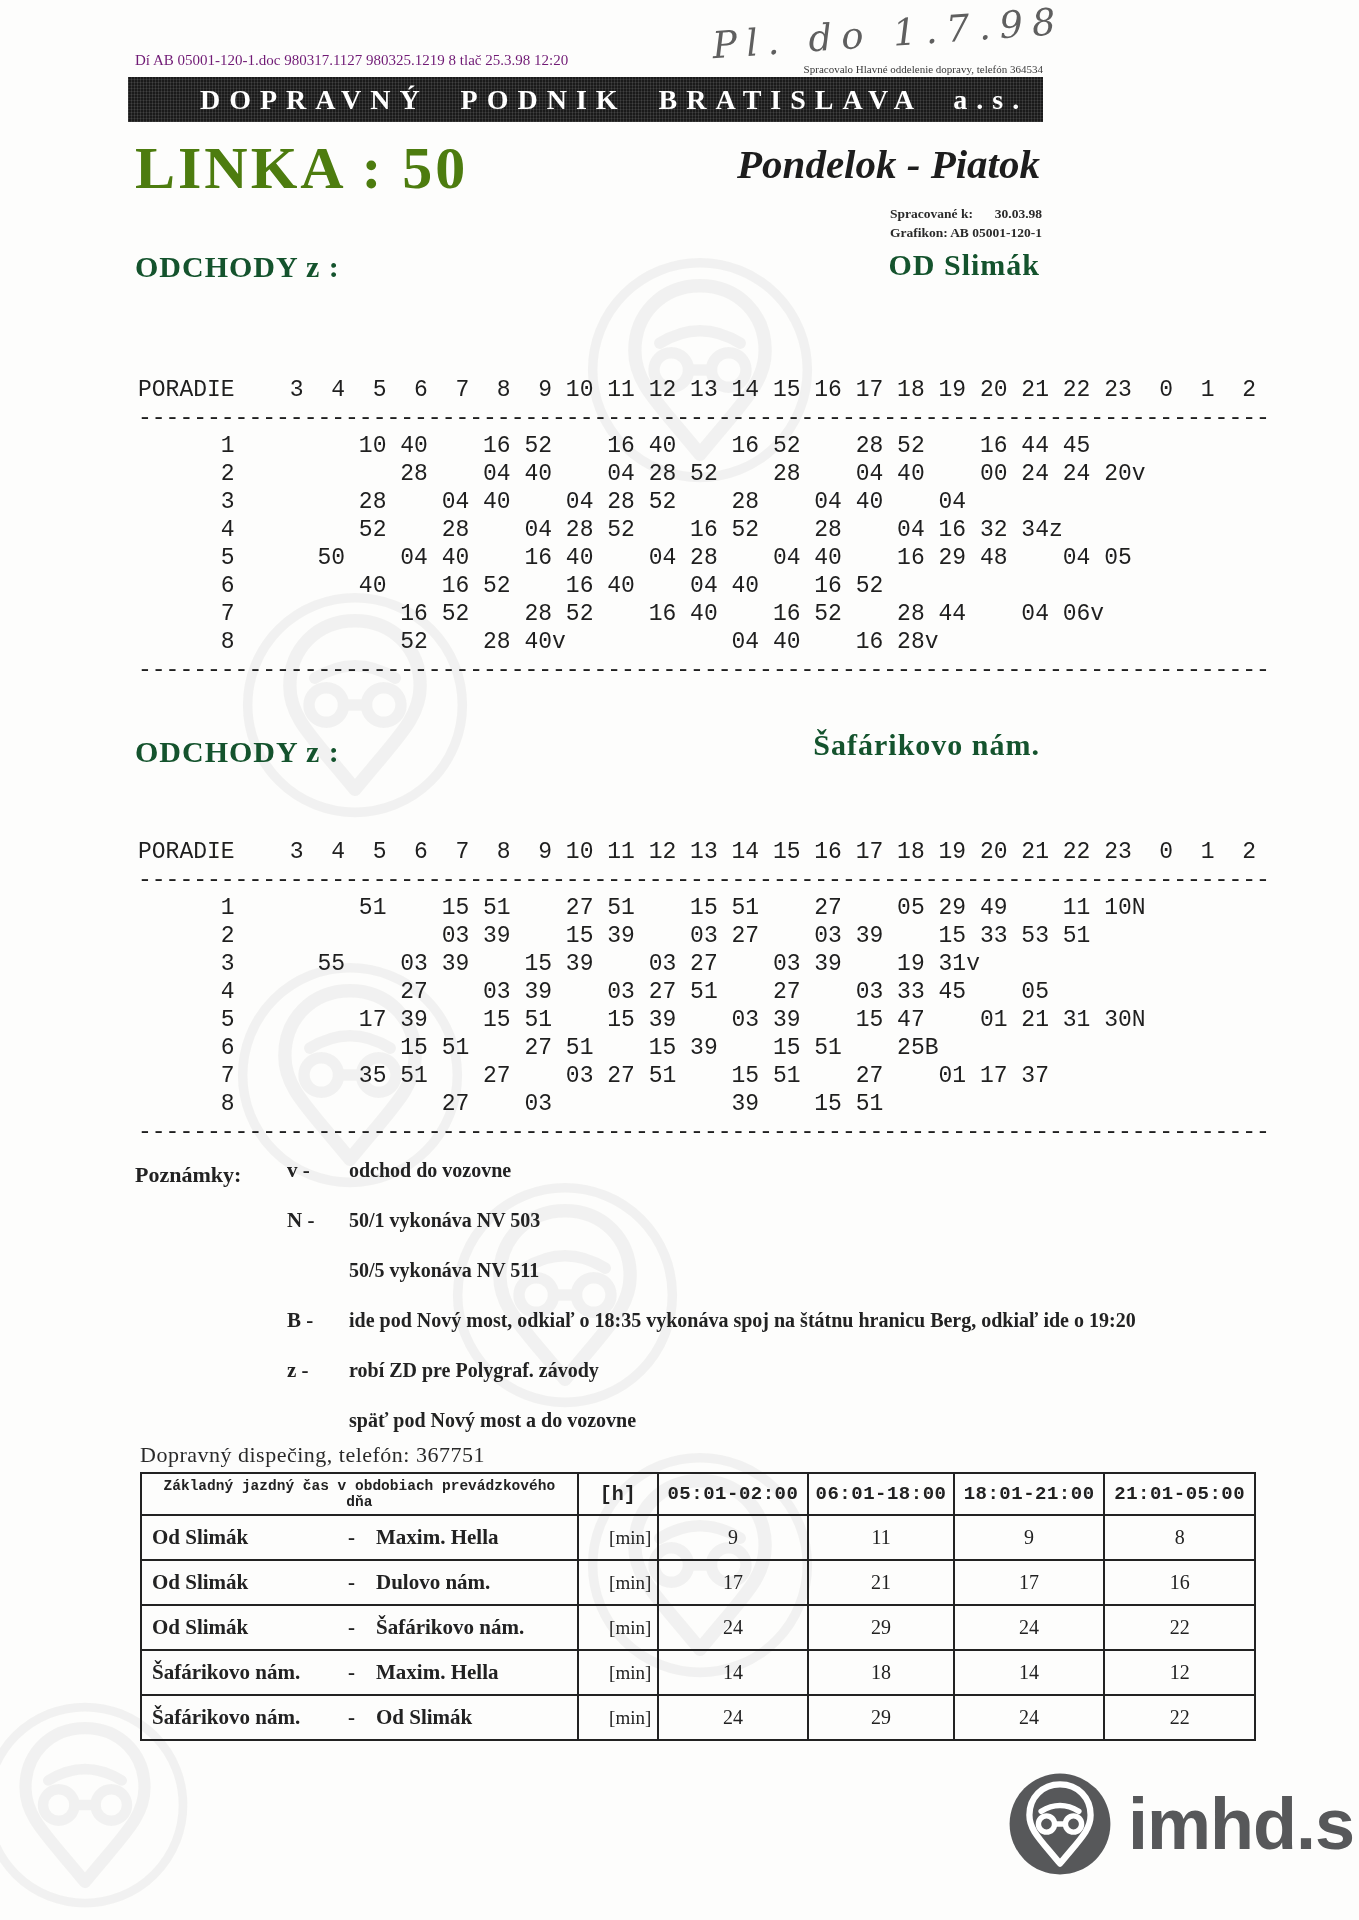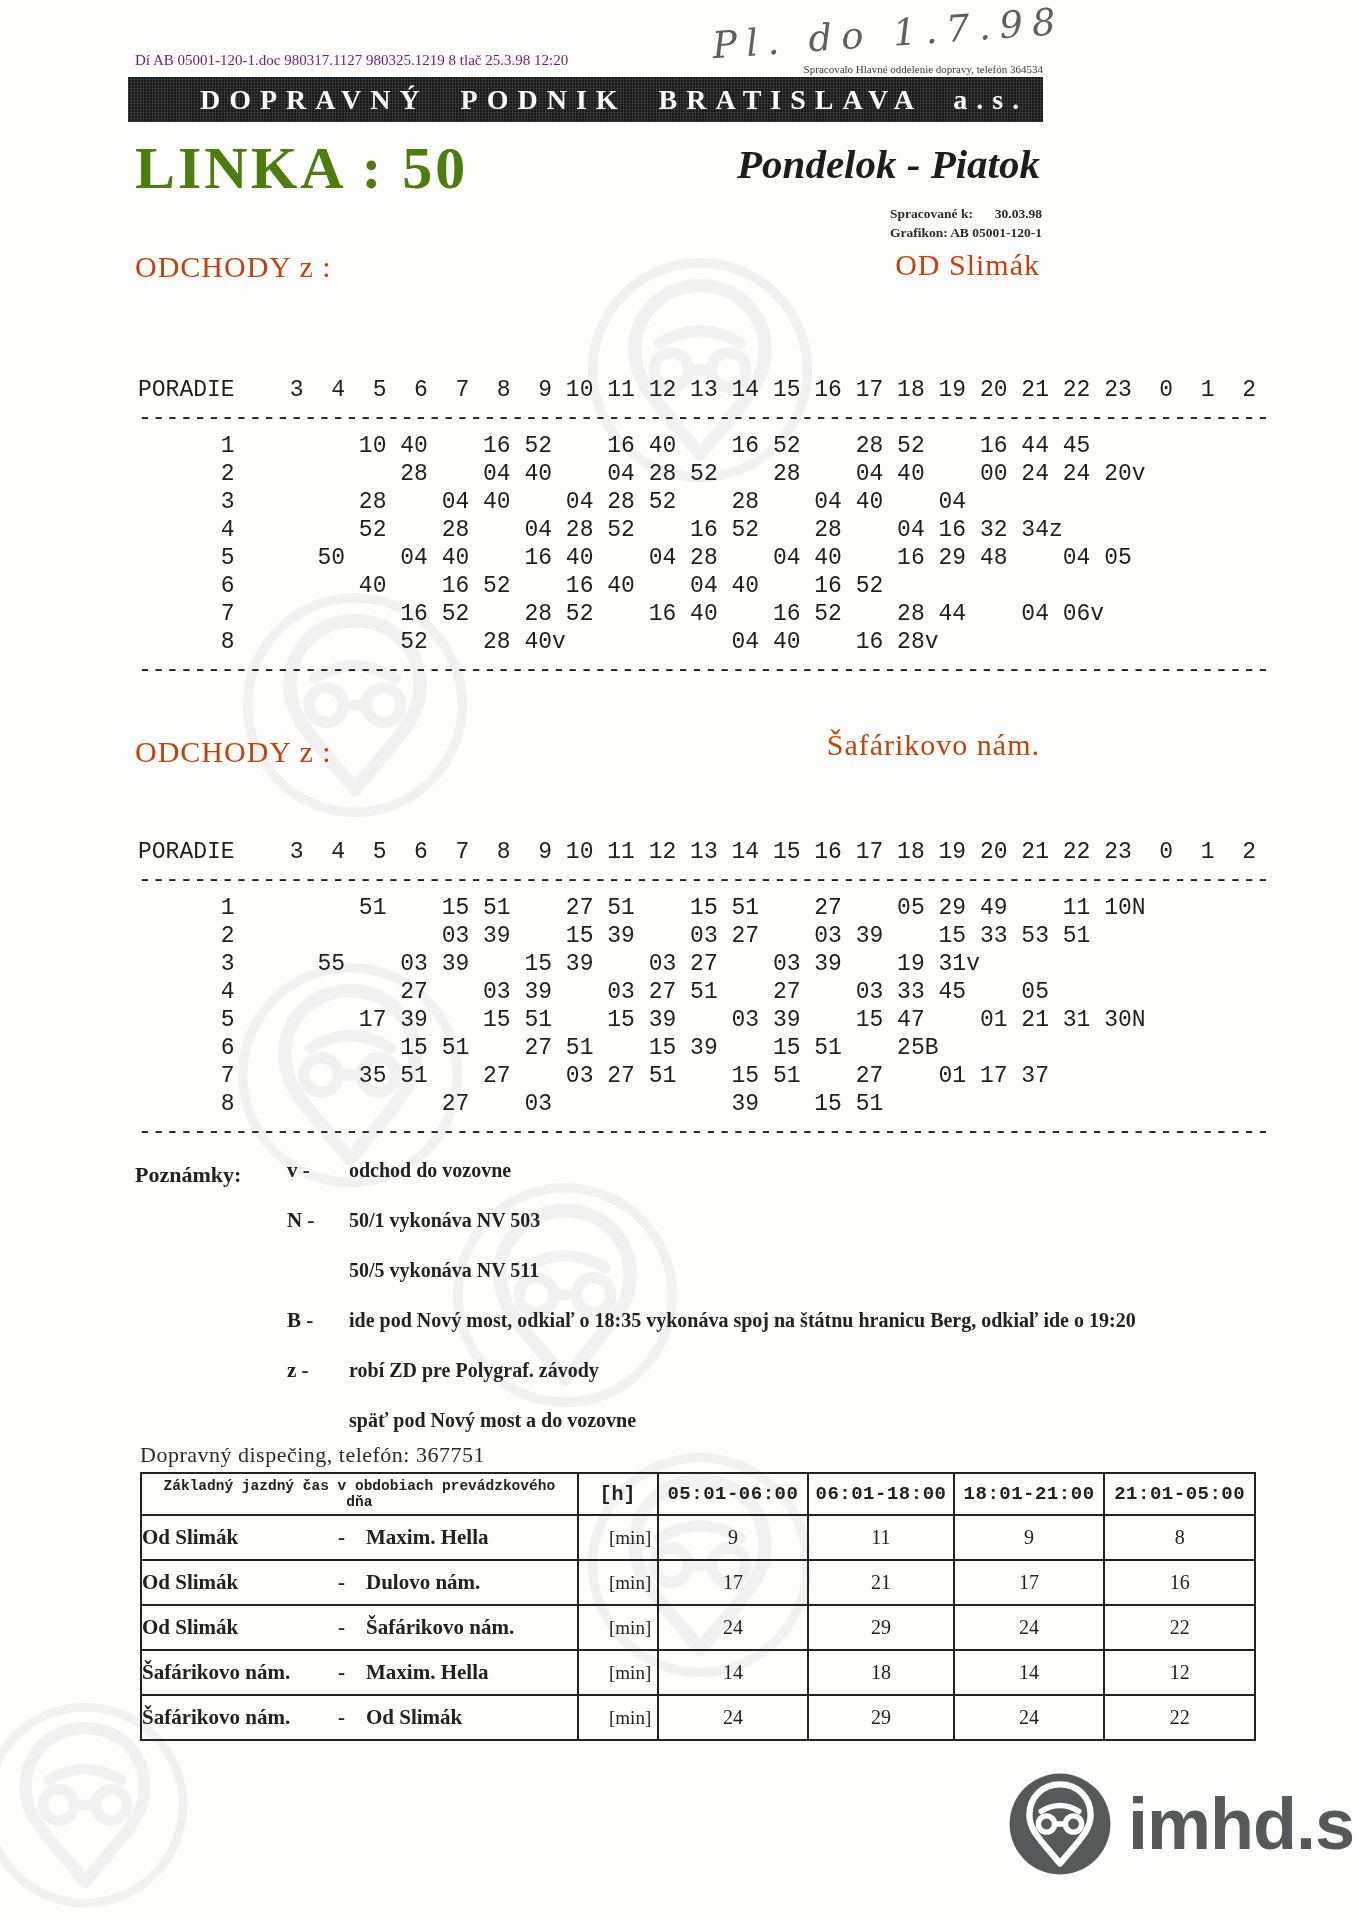--- a/index.html
+++ b/index.html
@@ -24,21 +24,21 @@
       repeating-linear-gradient(0deg, rgba(255,255,255,.08) 0 1px, rgba(0,0,0,0) 1px 3px);
     color:#fff; font-weight:bold; font-size:28px; line-height:45px;
     letter-spacing:9px; word-spacing:16px; padding-left:72px; white-space:nowrap; }
 
   .linka { left:135px; top:134px; font-weight:bold; font-size:60px; letter-spacing:3px; color:#4d7c0f; }
   .validity { right:319px; top:140px; font-weight:bold; font-style:italic; font-size:41px; color:#1d1d1d; }
 
   .meta { right:317px; top:204px; width:152px; font-size:13.5px; font-weight:bold; color:#2a2a2a; }
   .meta-row { display:flex; justify-content:space-between; line-height:19px; }
 
-  .sec-title { font-weight:normal; font-size:30px; letter-spacing:1px; color:#c2410c; }
+  .sec-title { font-weight:bold; font-size:30px; letter-spacing:1px; color:#14532d; }
   .sec1-title { left:135px; top:250px; } .sec1-stop { right:319px; top:248px; }
   .sec2-title { left:135px; top:735px; } .sec2-stop { right:319px; top:728px; }
 
   pre.timetable { font-family:"Liberation Mono", monospace; font-size:23px;
     line-height:28px; color:#1f1f1f; white-space:pre; }
   .tt1 { left:138px; top:376px; }
   .tt2 { left:138px; top:838px; }
 
   .notes { left:135px; top:1146px; width:1100px; }
   .notes-title { position:absolute; left:0; top:16px; font-weight:bold; font-size:22px; }
@@ -48,21 +48,21 @@
 
   .dispatch { left:140px; top:1442px; font-size:22px; color:#2a2a2a; letter-spacing:0.5px; }
 
   table.tt-times { position:absolute; left:140px; top:1472px; width:1116px;
     border-collapse:collapse; z-index:2; }
   table.tt-times th, table.tt-times td { border:2px solid #222; }
   .h-label { font-size:14.5px; font-weight:bold; text-align:center; padding:4px 10px; }
   .h-unit  { font-size:20px; font-weight:bold; text-align:center; }
   .h-period{ font-size:19px; font-weight:bold; text-align:center; letter-spacing:0.5px; }
   tr.hdr { height:40px;font-family:Liberation Mono, monospace; } tr.data { height:45px; }
-  td.lbl { font-weight:bold; font-size:21px; white-space:nowrap;margin-top:17px; }
+  td.lbl { padding-left:10px; font-weight:bold; font-size:21px; white-space:nowrap;margin-top:17px; }
   td.lbl .from { display:inline-block; width:196px; }
   td.lbl .sep  { display:inline-block; width:28px; }
   td.unit { text-align:center; font-size:19px;padding-left:25px; }
   td.val  { text-align:center; font-size:20px; }
 
   .logo { left:1006px; top:1770px; display:flex; align-items:center; gap:14px; }
   .logo-text { font-family:"Liberation Sans", sans-serif; font-weight:bold;
     font-size:72px; color:#57585a; letter-spacing:-1px; }
 </style>
 </head>
@@ -184,21 +184,21 @@
         <col style="width:80px">
         <col style="width:151px">
         <col style="width:146px">
         <col style="width:151px">
         <col style="width:151px">
       </colgroup>
     <tbody>
         <tr class="hdr">
       <th class="h-label">Základný jazdný čas v obdobiach prevádzkového dňa</th>
       <th class="h-unit">[h]</th>
-      <th class="h-period">05:01-06:00</th>
+      <th class="h-period">05:01-02:00</th>
       <th class="h-period">06:01-18:00</th>
       <th class="h-period">18:01-21:00</th>
       <th class="h-period">21:01-05:00</th>
     </tr>
     <tr class="data">
       <td class="lbl"><span class="from">Od Slimák</span><span class="sep">-</span><span>Maxim. Hella</span></td>
       <td class="unit">[min]</td>
       <td class="val">9</td>
       <td class="val">11</td>
       <td class="val">9</td>

